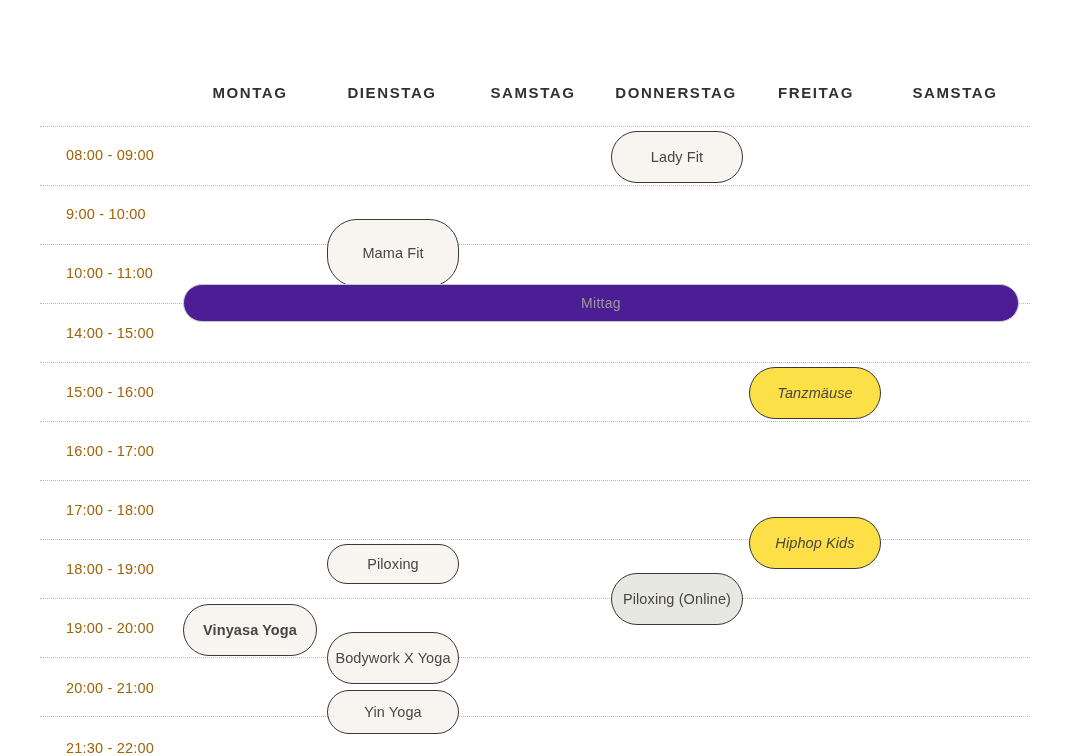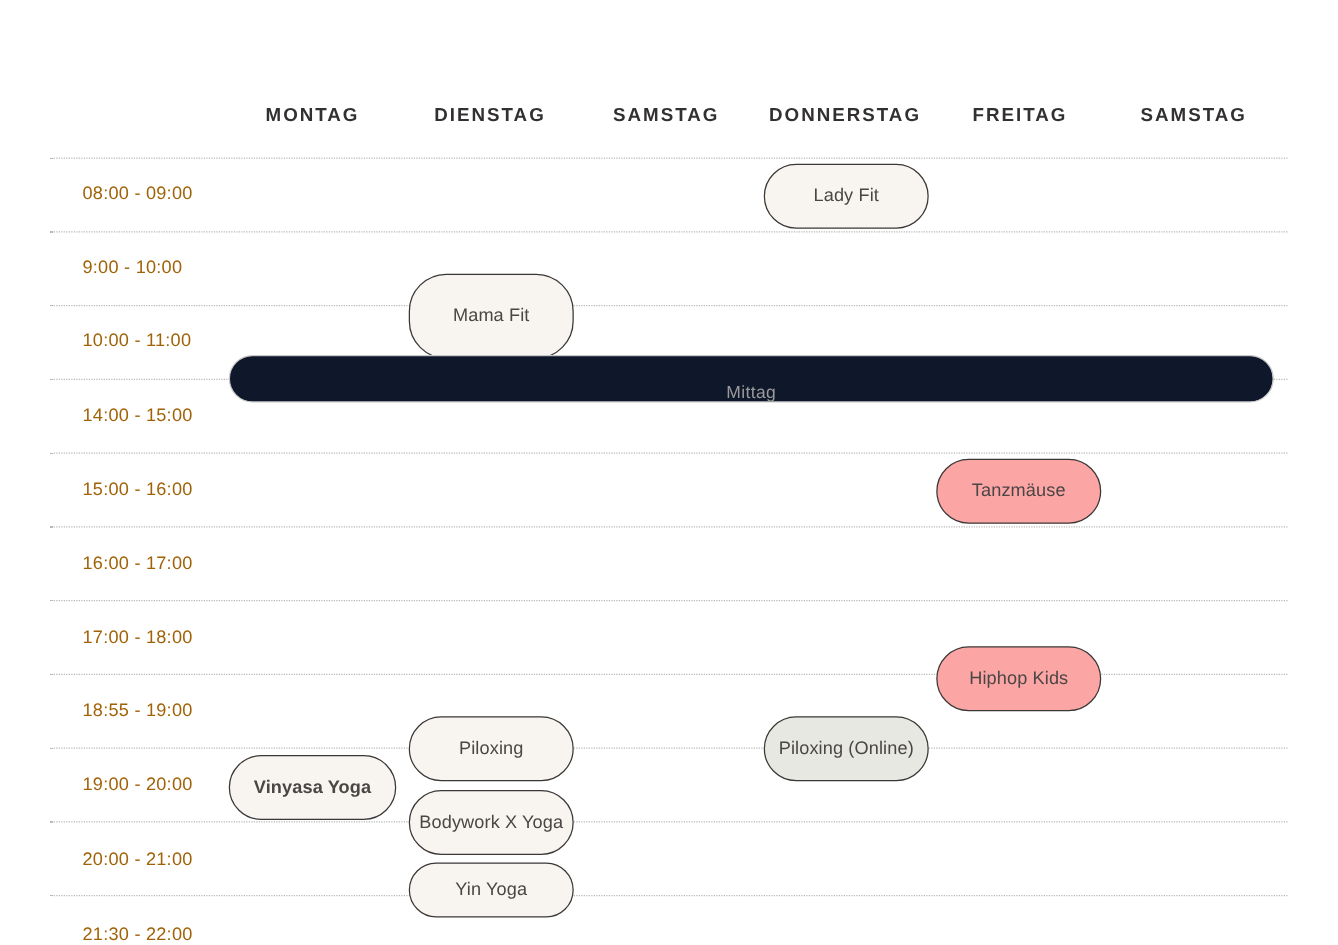--- a/index.html
+++ b/index.html
@@ -69,32 +69,32 @@
     background: #f8f5f0;
     display: flex;
     align-items: center;
     justify-content: center;
     font-size: 14.5px;
     color: #4a4645;
     letter-spacing: 0.1px;
     white-space: nowrap;
     z-index: 5;
   }
-  .pill.lavender { background: #fca5a5; }
+  .pill.lavender { background: #fde047; font-style: italic; }
   .pill.sage     { background: #e8e8e2; }
 
   
   .break-bar {
     position: absolute;
     box-sizing: border-box;
     border: 1px solid #c7c7c7;
     border-radius: 30px;
-    background: #0f172a;
+    background: #4c1d95;
     display: flex;
-    align-items: flex-end;
+    align-items: center;
     justify-content: center;
     font-size: 14px;
     color: #9a9a9a;
     letter-spacing: 0.3px;
     z-index: 6;
   }
 </style>
 </head>
 <body>
 
@@ -124,21 +124,21 @@
     </div>
 
   <div id="time-layer">
       <div class="time-label" style="top: 103px;">08:00 - 09:00</div>
       <div class="time-label" style="top: 162px;">9:00 - 10:00</div>
       <div class="time-label" style="top: 221px;">10:00 - 11:00</div>
       <div class="time-label" style="top: 281px;">14:00 - 15:00</div>
       <div class="time-label" style="top: 340px;">15:00 - 16:00</div>
       <div class="time-label" style="top: 399px;">16:00 - 17:00</div>
       <div class="time-label" style="top: 458px;">17:00 - 18:00</div>
-      <div class="time-label" style="top: 517px;">18:55 - 19:00</div>
+      <div class="time-label" style="top: 517px;">18:00 - 19:00</div>
       <div class="time-label" style="top: 576px;">19:00 - 20:00</div>
       <div class="time-label" style="top: 636px;">20:00 - 21:00</div>
       <div class="time-label" style="top: 696px;">21:30 - 22:00</div>
     </div>
 
   <div class="break-bar" id="break-bar" style="left: 183px; top: 240px; width: 836px; height: 38px;">
     <span>Mittag</span>
   </div>
 
   <div id="pill-layer">
@@ -147,21 +147,21 @@
       </div>
       <div class="pill" style="left: 327px; top: 175px; width: 132px; height: 68px;">
         <span>Mama Fit</span>
       </div>
       <div class="pill lavender" style="left: 749px; top: 323px; width: 132px; height: 52px;">
         <span>Tanzmäuse</span>
       </div>
       <div class="pill lavender" style="left: 749px; top: 473px; width: 132px; height: 52px;">
         <span>Hiphop Kids</span>
       </div>
-      <div class="pill" style="left: 327px; top: 529px; width: 132px; height: 52px;">
+      <div class="pill" style="left: 327px; top: 500px; width: 132px; height: 40px;">
         <span>Piloxing</span>
       </div>
       <div class="pill sage" style="left: 611px; top: 529px; width: 132px; height: 52px;">
         <span>Piloxing (Online)</span>
       </div>
       <div class="pill" style="left: 183px; top: 560px; width: 134px; height: 52px; font-weight: bold;">
         <span>Vinyasa Yoga</span>
       </div>
       <div class="pill" style="left: 327px; top: 588px; width: 132px; height: 52px;">
         <span>Bodywork X Yoga</span>

